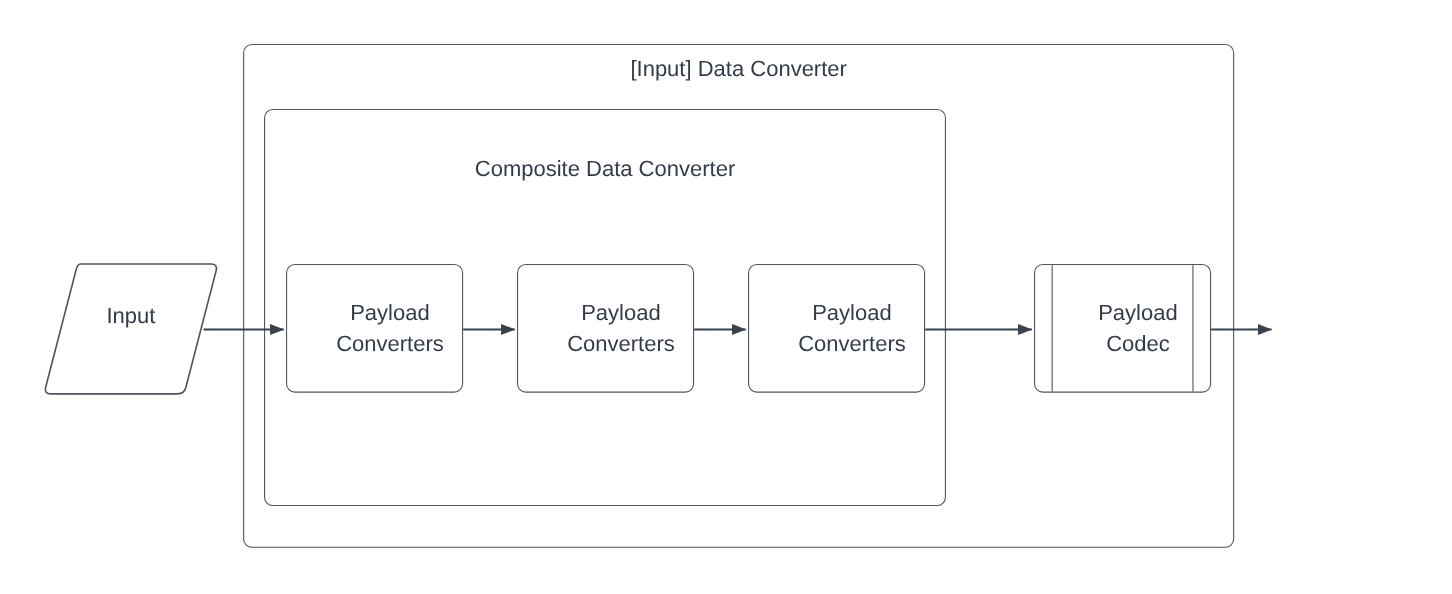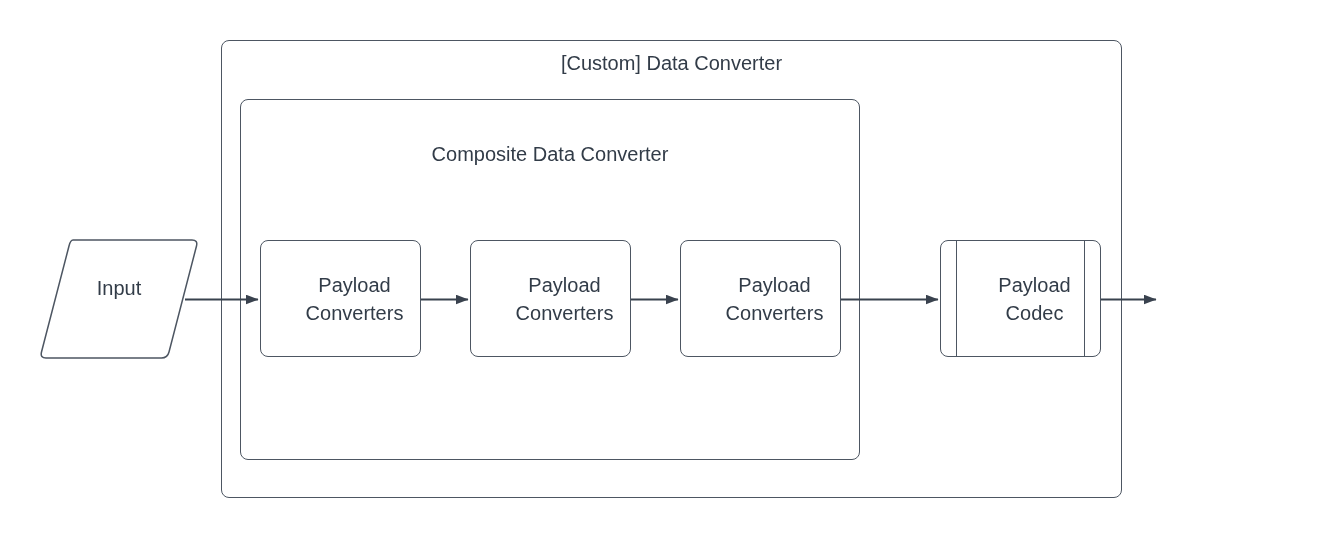--- a/index.html
+++ b/index.html
@@ -85,21 +85,21 @@
     height: 540px;
     pointer-events: none;
   }
 </style>
 </head>
 <body>
 
 <div class="canvas">
 
   <div class="container-box outer-box">
-    <div class="container-title outer-title">[Custom] Data Converter</div>
+    <div class="container-title outer-title">[Input] Data Converter</div>
   </div>
 
   <div class="container-box inner-box">
     <div class="container-title inner-title">Composite Data Converter</div>
   </div>
 
   <div class="shape-wrap" style="left:39px; top:239px; width:160px; height:98px;">
     <svg width="160" height="120" viewBox="0 0 160 120">
       <path d="M 34 1 L 153 1 Q 159 1 157.5 7 L 130 113 Q 128.5 119 122.5 119 L 7 119 Q 1 119 2.5 113 L 30 7 Q 31.5 1 34 1 Z" fill="#ffffff" stroke="#4d5662" stroke-width="1.5" stroke-linejoin="round"></path>
     </svg>

